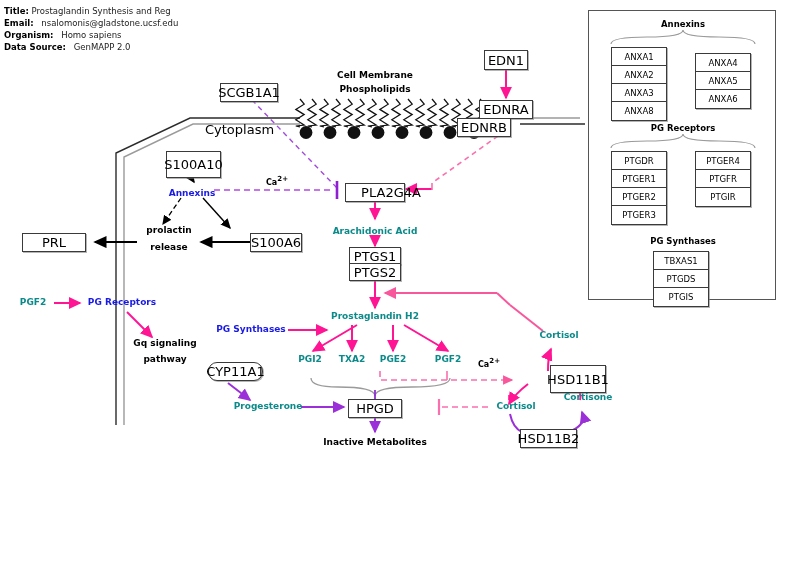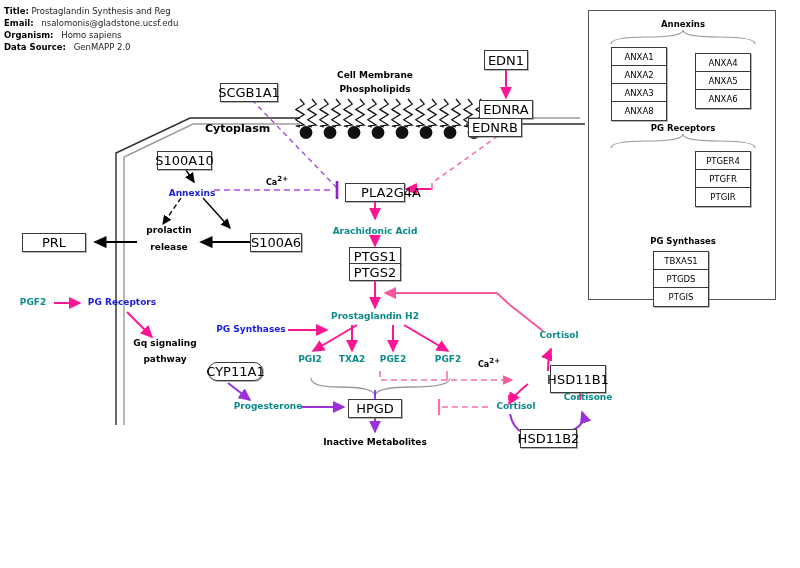--- a/index.html
+++ b/index.html
@@ -18,21 +18,21 @@
         justify-content:center;box-sizing:border-box;
         font-family:"DejaVu Sans","Liberation Sans",sans-serif;
         box-shadow:1px 1px 0 rgba(120,120,120,.55);}
   .lbl{position:absolute;font-size:9px;font-weight:bold;white-space:nowrap;}
   .teal{color:#0b8a8a;}
   .blue{color:#1a1ae6;}
   .blk{color:#000;}
   .lbl.ctr{transform:translateX(-50%);text-align:center;}
   .memtext{position:absolute;font-size:9px;font-weight:bold;color:#000;
            transform:translateX(-50%);}
-  .capt{position:absolute;font-size:11px;font-weight:bold;color:#000;}
+  .capt{position:absolute;font-size:13px;font-weight:normal;color:#000;}
   .ca{position:absolute;font-size:8px;font-weight:bold;color:#000;}
   .ca sup{font-size:7px;}
   .legend{position:absolute;border:1px solid #555;background:#fff;box-sizing:border-box;}
   .lgtitle{position:absolute;font-size:8.5px;font-weight:bold;color:#000;
            transform:translateX(-50%);white-space:nowrap;}
   .stack{position:absolute;border:1px solid #3a3a3a;box-sizing:border-box;
          background:#fff;box-shadow:1px 1px 0 rgba(130,130,130,.6);}
   .stack div{font-size:8.5px;color:#000;height:18px;line-height:18px;
              text-align:center;border-bottom:1px solid #3a3a3a;box-sizing:border-box;}
   .stack div:last-child{border-bottom:none;}
@@ -196,23 +196,23 @@
     <path d="M439,399 L439,415" stroke="#fb6fae" stroke-width="2.2" fill="none"></path>
     <path d="M509,395 L509,400" stroke="#ff1493" stroke-width="1.6" fill="none"></path>
   </svg>
 
   <div class="memtext" style="left:375px;top:70px;">Cell Membrane</div>
   <div class="memtext" style="left:375px;top:84px;">Phospholipids</div>
   <div class="capt" style="left:205px;top:122px;">Cytoplasm</div>
 
   <div class="gbox" style="left:484px;top:50px;width:44px;height:20px;">EDN1</div>
   <div class="gbox" style="left:479px;top:100px;width:54px;height:19px;">EDNRA</div>
-  <div class="gbox" style="left:468px;top:118px;width:54px;height:19px;">EDNRB</div>
+  <div class="gbox" style="left:457px;top:118px;width:54px;height:19px;">EDNRB</div>
   <div class="gbox" style="left:220px;top:83px;width:58px;height:19px;">SCGB1A1</div>
-  <div class="gbox" style="left:157px;top:151px;width:55px;height:19px;">S100A10</div>
+  <div class="gbox" style="left:166px;top:151px;width:55px;height:27px;">S100A10</div>
   <div class="gbox" style="left:250px;top:233px;width:52px;height:19px;">S100A6</div>
   <div class="gbox" style="left:22px;top:233px;width:64px;height:19px;">PRL</div>
   <div class="gbox" style="left:345px;top:183px;width:60px;height:19px;padding-left:32px;">PLA2G4A</div>
   <div class="gbox" style="left:349px;top:247px;width:52px;height:18px;">PTGS1</div>
   <div class="gbox" style="left:349px;top:263px;width:52px;height:18px;">PTGS2</div>
   <div class="gbox" style="left:208px;top:362px;width:55px;height:19px;border-radius:9px;">CYP11A1</div>
   <div class="gbox" style="left:348px;top:399px;width:54px;height:19px;">HPGD</div>
   <div class="gbox" style="left:550px;top:365px;width:56px;height:28px;">HSD11B1</div>
   <div class="gbox" style="left:520px;top:429px;width:57px;height:19px;">HSD11B2</div>
 
@@ -258,20 +258,26 @@
         <div>ANXA3</div>
         <div>ANXA8</div>
       </div>
     <div class="stack" style="left:106px;top:42px;width:56px;" id="lg-anx-b">
         <div>ANXA4</div>
         <div>ANXA5</div>
         <div>ANXA6</div>
       </div>
 
     <div class="lgtitle" style="left:94px;top:112px;">PG Receptors</div>
+    <div class="stack" style="left:22px;top:140px;width:56px;" id="lg-pgr-a">
+        <div>PTGDR</div>
+        <div>PTGER1</div>
+        <div>PTGER2</div>
+        <div>PTGER3</div>
+      </div>
     <div class="stack" style="left:106px;top:140px;width:56px;" id="lg-pgr-b">
         <div>PTGER4</div>
         <div>PTGFR</div>
         <div>PTGIR</div>
       </div>
 
     <div class="lgtitle" style="left:94px;top:225px;">PG Synthases</div>
     <div class="stack" style="left:64px;top:240px;width:56px;" id="lg-pgs-a">
         <div>TBXAS1</div>
         <div>PTGDS</div>

